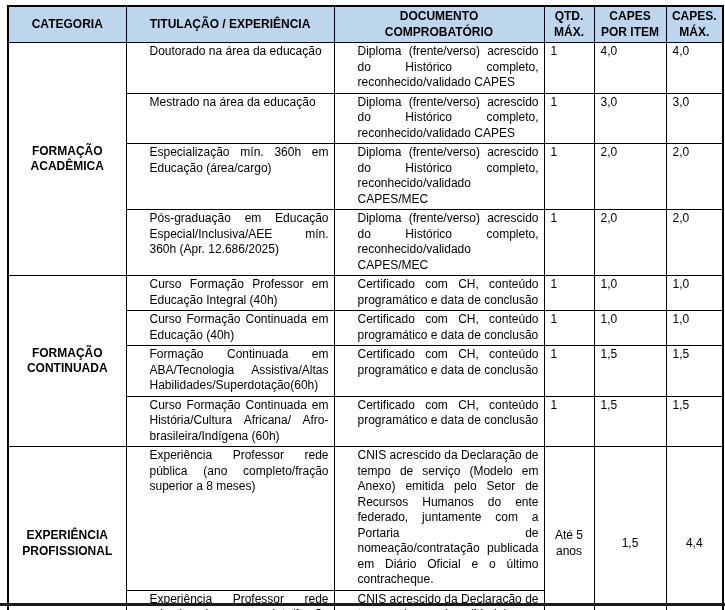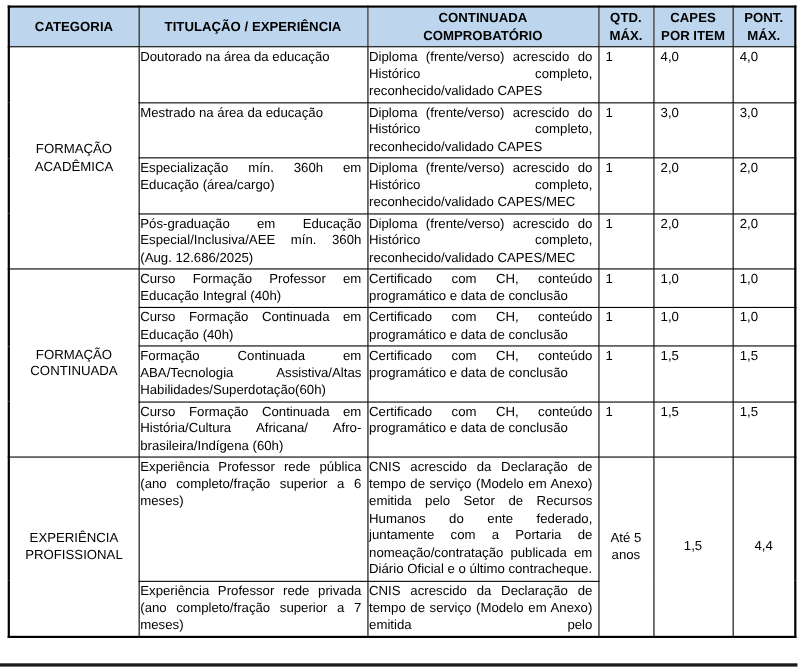--- a/index.html
+++ b/index.html
@@ -38,27 +38,27 @@
   }
   thead th {
     background: var(--header-bg, #BDD6EE);
     font-weight: bold;
     text-align: center;
     vertical-align: middle;
     padding: 2px 2px;
   }
   td.text-cell {
     text-align: justify;
-    padding: 1px 5px 2px 1px;
+    padding: 1px 5px 2px 23px;
   }
   td.force-last {
     text-align-last: justify;
   }
   td.cat-cell {
-    font-weight: normal;
+    font-weight: bold;
     text-align: center;
     vertical-align: middle;
     padding: 1px 4px;
   }
   td.val-cell {
     text-align: left;
     padding: 1px 2px 2px 6px;
   }
   td.merged-val-cell {
     text-align: center;
@@ -84,24 +84,24 @@
       <col style="width:208px">
       <col style="width:210px">
       <col style="width:50px">
       <col style="width:72px">
       <col style="width:57px">
     </colgroup>
     <thead>
       <tr id="header-row">
           <th><span>CATEGORIA</span></th>
           <th><span>TITULAÇÃO / EXPERIÊNCIA</span></th>
-          <th><span>CONTINUADA</span><br><span>COMPROBATÓRIO</span></th>
+          <th><span>DOCUMENTO</span><br><span>COMPROBATÓRIO</span></th>
           <th><span>QTD.</span><br><span>MÁX.</span></th>
           <th><span>CAPES</span><br><span>POR ITEM</span></th>
-          <th><span>PONT.</span><br><span>MÁX.</span></th>
+          <th><span>CAPES.</span><br><span>MÁX.</span></th>
         </tr>
     </thead>
     <tbody id="table-body">
         <tr>
           <td rowspan="4" class="cat-cell">FORMAÇÃO ACADÊMICA</td>
           <td class="text-cell">Doutorado na área da educação</td>
           <td class="text-cell">Diploma (frente/verso) acrescido do Histórico completo, reconhecido/validado CAPES</td>
           <td class="val-cell">1</td>
           <td class="val-cell">4,0</td>
           <td class="val-cell">4,0</td>
@@ -114,21 +114,21 @@
           <td class="val-cell">3,0</td>
         </tr>
         <tr>
           <td class="text-cell">Especialização mín. 360h em Educação (área/cargo)</td>
           <td class="text-cell">Diploma (frente/verso) acrescido do Histórico completo, reconhecido/validado CAPES/MEC</td>
           <td class="val-cell">1</td>
           <td class="val-cell">2,0</td>
           <td class="val-cell">2,0</td>
         </tr>
         <tr>
-          <td class="text-cell">Pós-graduação em Educação Especial/Inclusiva/AEE mín. 360h (Aug. 12.686/2025)</td>
+          <td class="text-cell">Pós-graduação em Educação Especial/Inclusiva/AEE mín. 360h (Apr. 12.686/2025)</td>
           <td class="text-cell">Diploma (frente/verso) acrescido do Histórico completo, reconhecido/validado CAPES/MEC</td>
           <td class="val-cell">1</td>
           <td class="val-cell">2,0</td>
           <td class="val-cell">2,0</td>
         </tr>
         <tr>
           <td rowspan="4" class="cat-cell">FORMAÇÃO CONTINUADA</td>
           <td class="text-cell">Curso Formação Professor em Educação Integral (40h)</td>
           <td class="text-cell">Certificado com CH, conteúdo programático e data de conclusão</td>
           <td class="val-cell">1</td>
@@ -151,21 +151,21 @@
         </tr>
         <tr>
           <td class="text-cell">Curso Formação Continuada em História/Cultura Africana/ Afro-brasileira/Indígena (60h)</td>
           <td class="text-cell">Certificado com CH, conteúdo programático e data de conclusão</td>
           <td class="val-cell">1</td>
           <td class="val-cell">1,5</td>
           <td class="val-cell">1,5</td>
         </tr>
         <tr>
           <td rowspan="2" class="cat-cell">EXPERIÊNCIA PROFISSIONAL</td>
-          <td class="text-cell">Experiência Professor rede pública (ano completo/fração superior a 6 meses)</td>
+          <td class="text-cell">Experiência Professor rede pública (ano completo/fração superior a 8 meses)</td>
           <td class="text-cell">CNIS acrescido da Declaração de tempo de serviço (Modelo em Anexo) emitida pelo Setor de Recursos Humanos do ente federado, juntamente com a Portaria de nomeação/contratação publicada em Diário Oficial e o último contracheque.</td>
           <td rowspan="2" class="merged-val-cell">Até 5 anos</td>
           <td rowspan="2" class="merged-val-cell">1,5</td>
           <td rowspan="2" class="merged-val-cell">4,4</td>
         </tr>
         <tr>
           <td class="text-cell">Experiência Professor rede privada (ano completo/fração superior a 7 meses)</td>
           <td class="text-cell force-last">CNIS acrescido da Declaração de tempo de serviço (Modelo em Anexo) emitida pelo</td>
         </tr>
       </tbody>

